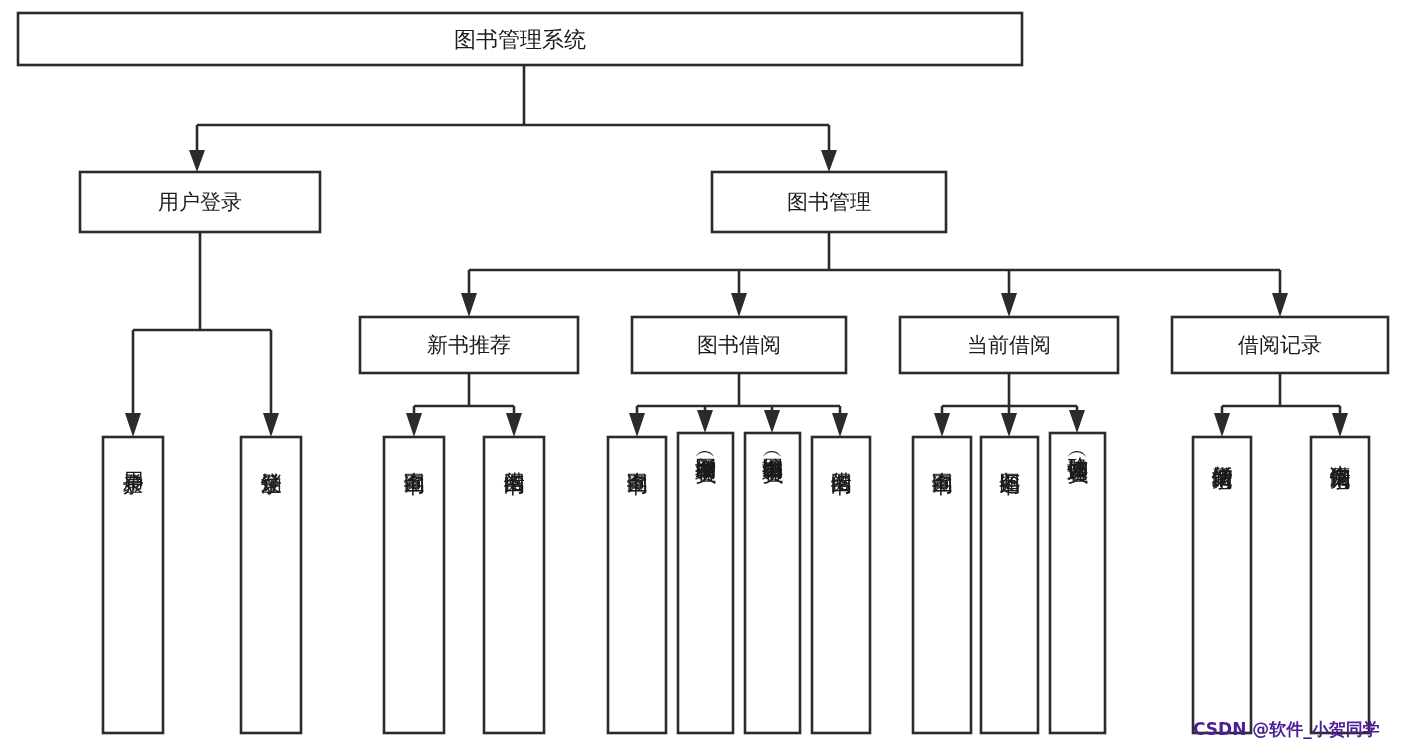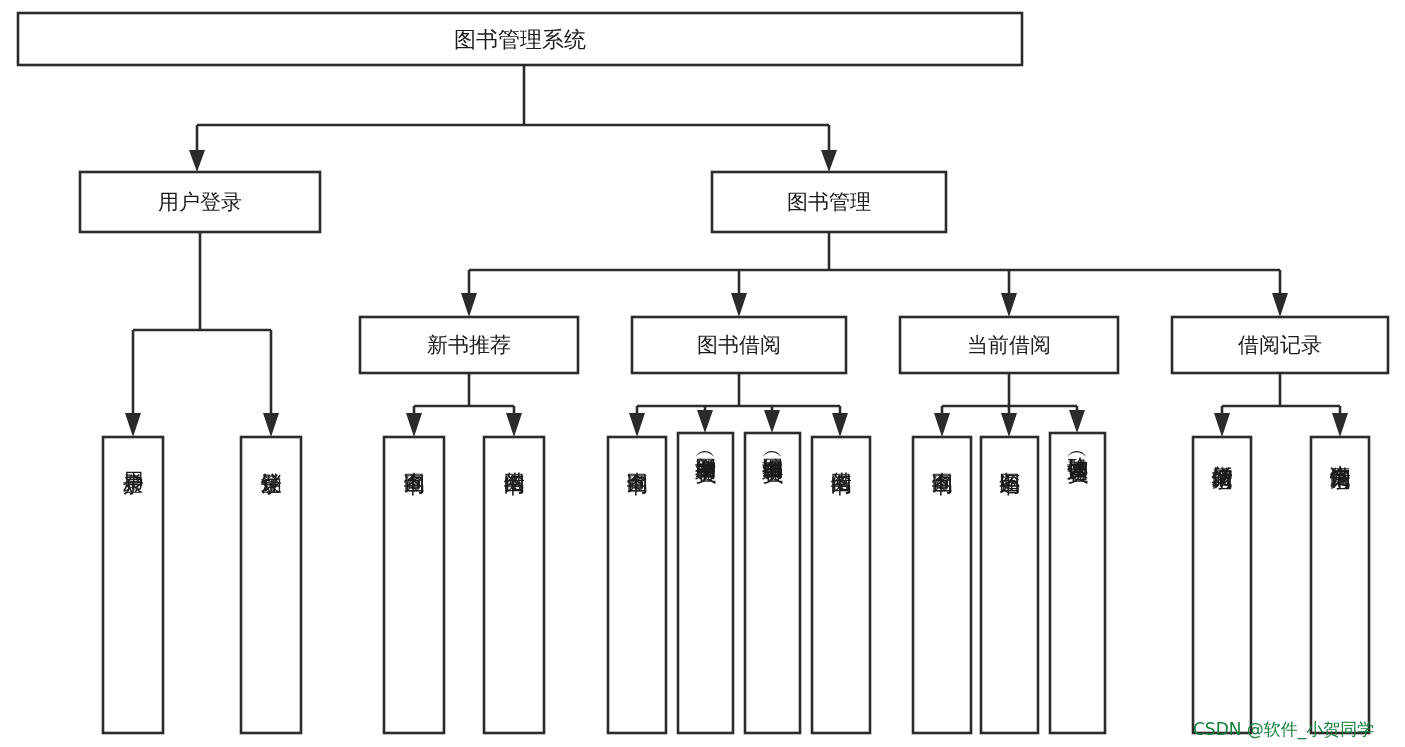--- a/index.html
+++ b/index.html
@@ -76,23 +76,24 @@
     font-size: 21px;
     line-height: 1.06;
     color: #1b1b1b;
     letter-spacing: 1px;
     white-space: nowrap;
   }
   .watermark {
     position: absolute;
     font-family: "DejaVu Sans", "Liberation Sans", sans-serif;
     font-size: 17px;
-    color: #15803d;
+    color: #4c1d95;
     white-space: nowrap;
     user-select: none;
+    font-weight: bold;
   }
 </style>
 </head>
 <body>
 
 <div id="diagram-root">
 
   <svg id="tree-canvas" viewBox="0 0 1405 747" xmlns="http://www.w3.org/2000/svg">
 
     <g>

